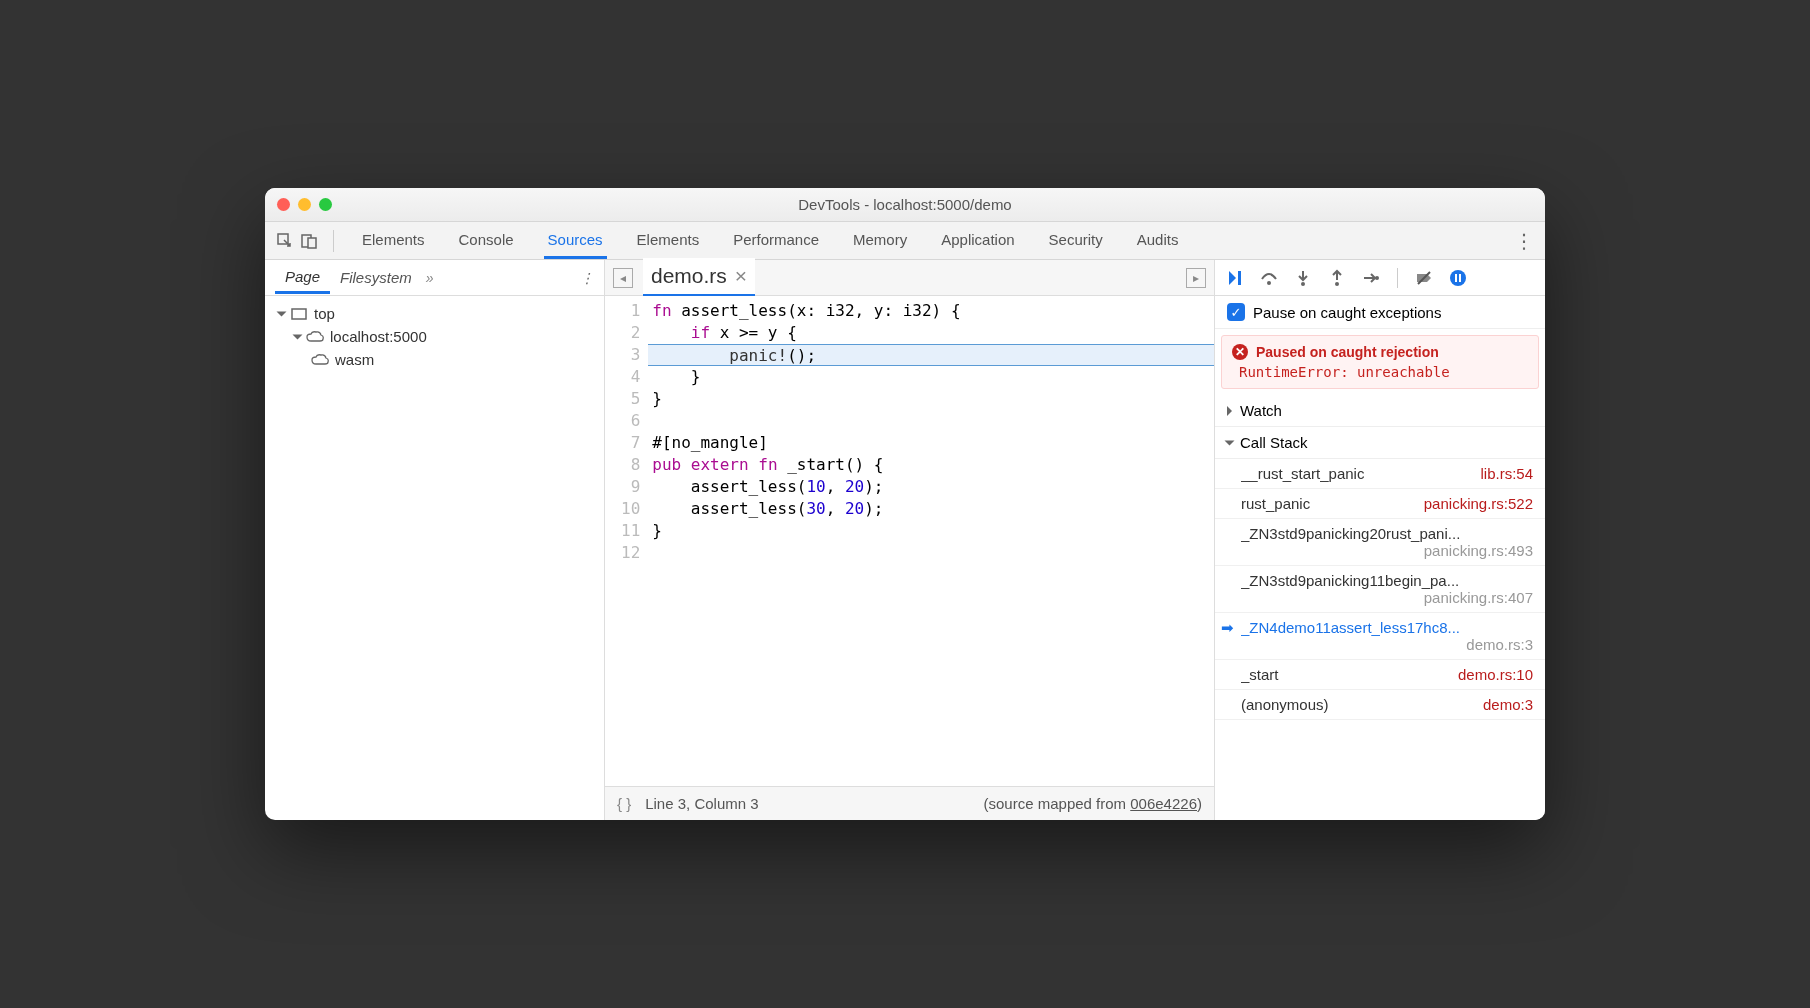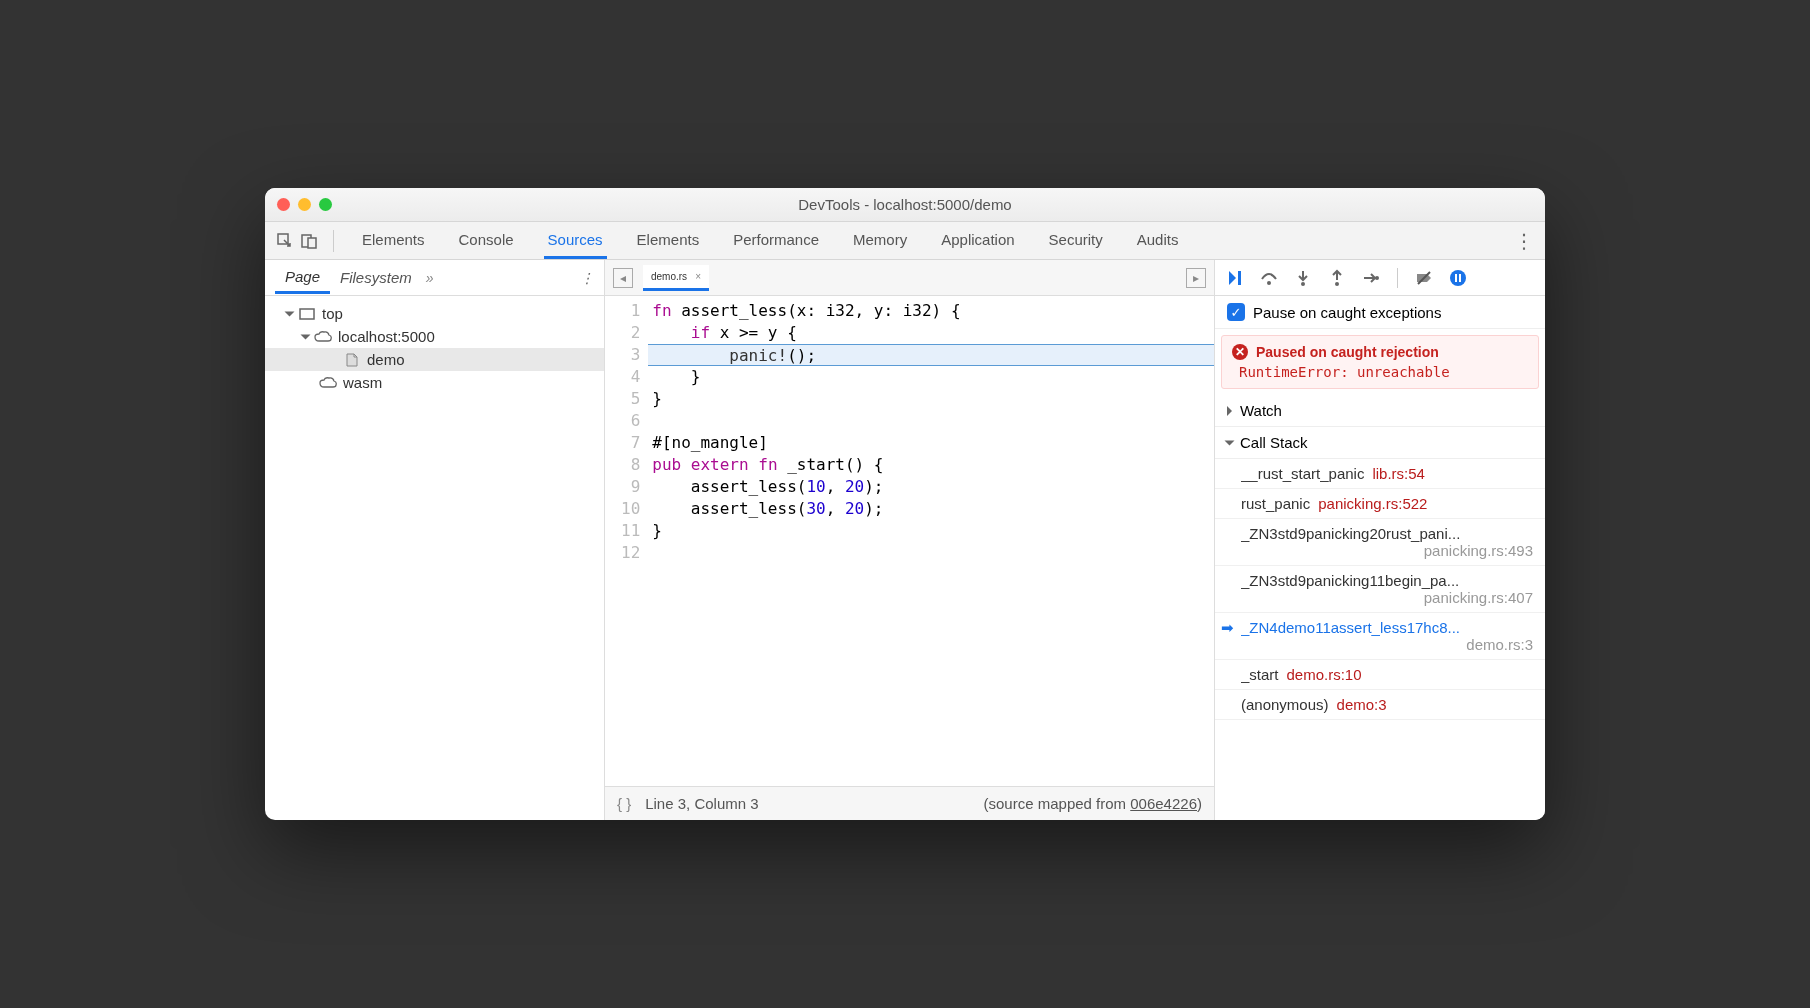--- a/index.html
+++ b/index.html
@@ -53,32 +53,32 @@
 .tab.active { color:#1a73e8; border-bottom: 3px solid #1a73e8; }
 .kebab { margin-left:auto; color:#666; font-size:20px; letter-spacing:1px; }
 .body { display:flex; height: 560px; }
 .sidebar { width: 340px; border-right:1px solid #ddd; display:flex; flex-direction:column; }
 .sidebar-tabs { display:flex; align-items:center; border-bottom:1px solid #ddd; padding: 0 10px; height:36px;font-style:italic; }
 .sidebar-tabs .stab { padding: 6px 10px; color:#555; cursor:pointer; font-size:15px; }
 .sidebar-tabs .stab.active { color:#333; border-bottom:3px solid #1a73e8; }
 .sidebar-tabs .chev { color:#888; margin-left:4px; }
 .sidebar-tabs .dots { margin-left:auto; color:#666; }
 .tree { padding: 6px 0; overflow:auto; flex:1; }
-.tree-row { display:flex; align-items:center; gap:6px; padding: 3px 16px; cursor:pointer; color:#333; font-size:15px; }
+.tree-row { display:flex; align-items:center; gap:6px; padding: 3px 8px; cursor:pointer; color:#333; font-size:15px; }
 .tree-row.selected { background:#e8e8e8; }
 .tree-row .ind0 { width: 0px; } .tree-row .ind1 { width:16px; } .tree-row .ind3 { width:56px; }
 .tri { width:0;height:0;border-left:5px solid #666;border-top:5px solid transparent;border-bottom:5px solid transparent; }
 .tri.open { transform: rotate(90deg); }
 .tri.closed { }
 .icon-frame, .icon-cloud, .icon-file { width:18px; height:14px; display:inline-flex; align-items:center; justify-content:center; }
 .icon-frame svg, .icon-cloud svg, .icon-file svg { stroke:#666; fill:none; }
 .editor { flex:1; display:flex; flex-direction:column; border-right:1px solid #ddd; }
 .editor-tabs { height:36px; border-bottom:1px solid #ddd; display:flex; align-items:center; background:#f6f6f6; padding: 0 8px; gap: 10px; }
 .navbox { width:20px; height:20px; border:1px solid #aaa; display:flex; align-items:center; justify-content:center; color:#888; font-size:12px; }
-.filetab { padding:6px 8px; background:#fff; color:#333; display:flex; align-items:center; gap:8px; border-bottom:3px solid #1a73e8; font-size:10px; }
+.filetab { padding:6px 8px; background:#fff; color:#333; display:flex; align-items:center; gap:8px; border-bottom:3px solid #1a73e8; font-size:21px; }
 .filetab .close { color:#888; cursor:pointer; }
 .editor-tabs .spacer { flex:1; }
 .code { flex:1; display:flex; font-family: Menlo, Consolas, monospace; font-size:16px; overflow:auto; background:#fff; }
 .gutter { background:#fff; color:#bbb; padding: 4px 8px 4px 16px; text-align:right; user-select:none; }
 .gutter div { height:22px; line-height:22px; }
 .lines { flex:1; padding: 4px 0; }
 .lines .line { height:22px; line-height:22px; white-space:pre; padding-left:4px; }
 .line.hl { background:#e6f0fb; border-top:1px solid #5b9bd5; border-bottom:1px solid #5b9bd5; }
 .kw { color:#aa0d91; }
 .num { color:#1c00cf; }
@@ -95,21 +95,21 @@
 .panel-row { padding:7px 12px; border-bottom:1px solid #eee; display:flex; align-items:center; gap:8px; font-size:15px; }
 .panel-row .tri2 { width:0;height:0;border-left:5px solid #666;border-top:5px solid transparent;border-bottom:5px solid transparent; }
 .panel-row .tri2.open { transform:rotate(90deg); }
 .checkbox { width:18px; height:18px; border-radius:4px; background:#1a73e8; display:flex; align-items:center; justify-content:center; color:#fff; font-size:13px; }
 .paused { background:#fff3f3; border:1px solid #fbd2d2; border-radius:3px; margin:6px; padding:8px 10px; }
 .paused .t1 { color:#c5221f; font-weight:600; display:flex; align-items:center; gap:8px; }
 .paused .t2 { color:#c5221f; font-family:Menlo,monospace; font-size:14px; margin-top:4px; margin-left:7px; }
 .erricon { width:16px; height:16px; border-radius:50%; background:#c5221f; color:#fff; display:flex; align-items:center; justify-content:center; font-size:12px; font-weight:bold; }
 .callstack { overflow:auto; flex:1; }
 .csitem { padding:6px 12px 6px 26px; border-bottom:1px solid #f0f0f0; font-size:15px; }
-.csitem .top { display:flex; align-items:center; gap:8px; }
+.csitem .top { display:flex; justify-content:space-between; align-items:center; gap:8px; }
 .csitem .name { color:#333; white-space:nowrap; overflow:hidden; text-overflow:ellipsis; }
 .csitem .loc { color:#b91c1c; white-space:nowrap; }
 .csitem.current { color:#1a73e8; position:relative; }
 .csitem.current .name { color:#1a73e8; }
 .csitem.current::before { content:"➡"; color:#1a73e8; position:absolute; left:6px; }
 </style>
 </head>
 <body>
 
 <div class="window">
@@ -174,29 +174,20 @@
         <div class="tree-row">
           <span class="ind1"></span>
             <span class="tri open"></span>
           <span class="icon-cloud">
               <svg width="18" height="12" viewBox="0 0 18 12">
                 <path d="M5 10 Q1 10 1 6 Q1 3 5 3 Q6 0 10 1 Q14 0 15 4 Q18 5 17 8 Q17 10 14 10 Z" stroke-width="1.3"></path>
               </svg>
             </span>
           <span>localhost:5000</span>
         </div>
-        <div class="tree-row selected">
-          <span class="ind3"></span>
-          <span class="icon-file">
-              <svg width="12" height="14" viewBox="0 0 12 14">
-                <path d="M1 1 H8 L11 4 V13 H1 Z M8 1 V4 H11" stroke="#888" fill="#ddd" stroke-width="1"></path>
-              </svg>
-            </span>
-          <span>demo</span>
-        </div>
         <div class="tree-row">
           <span class="ind1"></span>
           <span style="width:10px"></span>
           <span class="icon-cloud">
               <svg width="18" height="12" viewBox="0 0 18 12">
                 <path d="M5 10 Q1 10 1 6 Q1 3 5 3 Q6 0 10 1 Q14 0 15 4 Q18 5 17 8 Q17 10 14 10 Z" stroke-width="1.3"></path>
               </svg>
             </span>
           <span>wasm</span>
         </div>

